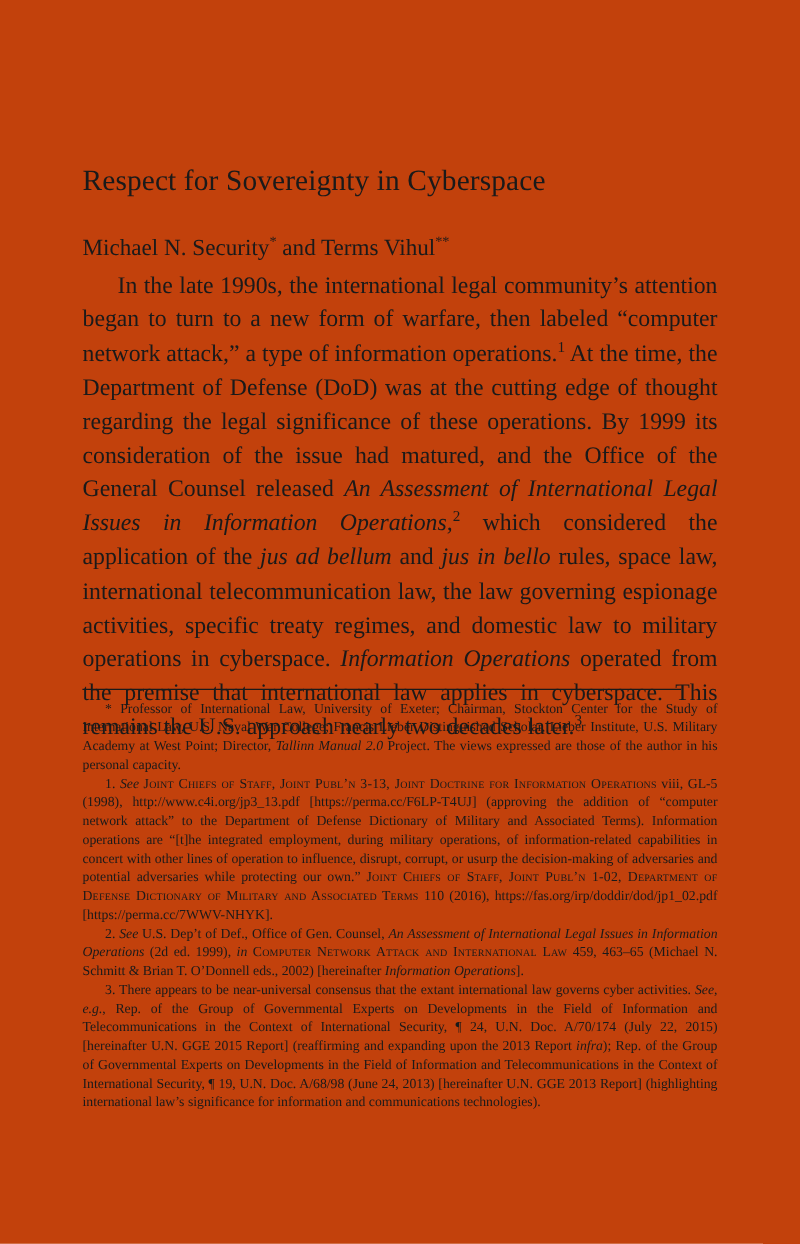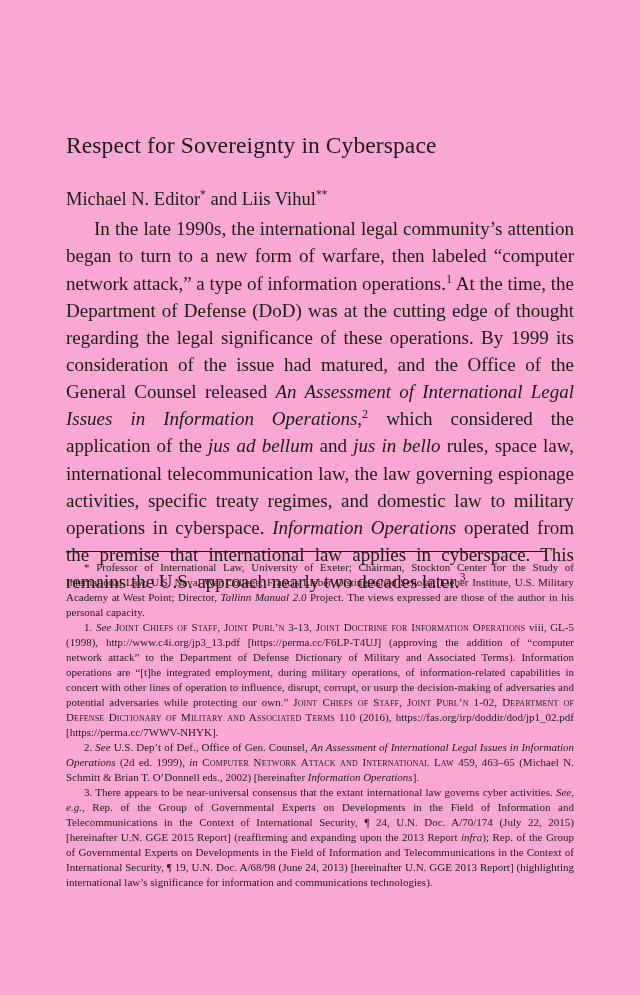--- a/index.html
+++ b/index.html
@@ -11,21 +11,21 @@
     width: 640px;
     height: 995px;
     font-family: "Liberation Serif", "DejaVu Serif", serif;
     color: #1a1a1a;
     overflow: hidden;
   }
   .page {
     position: relative;
     width: 640px;
     height: 995px;
-    background: #f9a8d4;
+    background: #c2410c;
   }
   .content {
     position: absolute;
     left: 66px;
     top: 0;
     width: 508px;
   }
 
   
   .doc-title {
@@ -112,21 +112,21 @@
 </head>
 <body>
 
 <div class="page">
 
   <div class="content">
 
     <h1 class="doc-title">Respect for Sovereignty in Cyberspace</h1>
 
     <p class="doc-authors">
-      <span>Michael N. Editor</span><sup>*</sup><span> and Liis Vihul</span><sup>**</sup>
+      <span>Michael N. Security</span><sup>*</sup><span> and Terms Vihul</span><sup>**</sup>
     </p>
 
 
     <p class="body-par first" id="para-1"><span>In the late 1990s, the international legal community’s attention began to turn to a new form of warfare, then labeled “computer network attack,” a type of information operations.</span><sup>1</sup><span>  At the time, the Department of Defense (DoD) was at the cutting edge of thought regarding the legal significance of these operations.  By 1999 its consideration of the issue had matured, and the Office of the General Counsel released </span><i>An Assessment of International Legal Issues in Information Operations</i><span>,</span><sup>2</sup><span> which considered the application of the </span><i>jus ad bellum</i><span> and </span><i>jus in bello</i><span> rules, space law, international telecommunication law, the law governing espionage activities, specific treaty regimes, and domestic law to military operations in cyberspace.  </span><i>Information Operations</i><span> operated from the premise that international law applies in cyberspace.  This remains the U.S. approach nearly two decades later.</span><sup>3</sup></p>
 
   </div>
 
   <div class="fn-rule"></div>
 
   <div class="footnotes">

